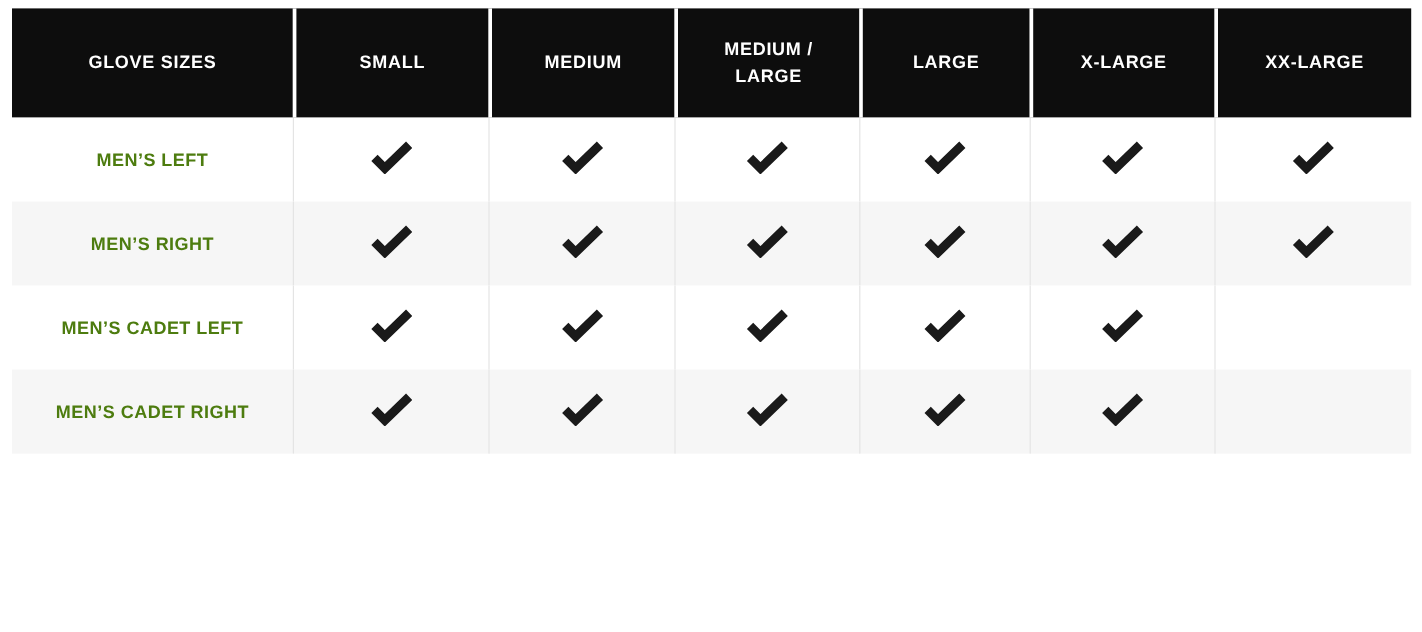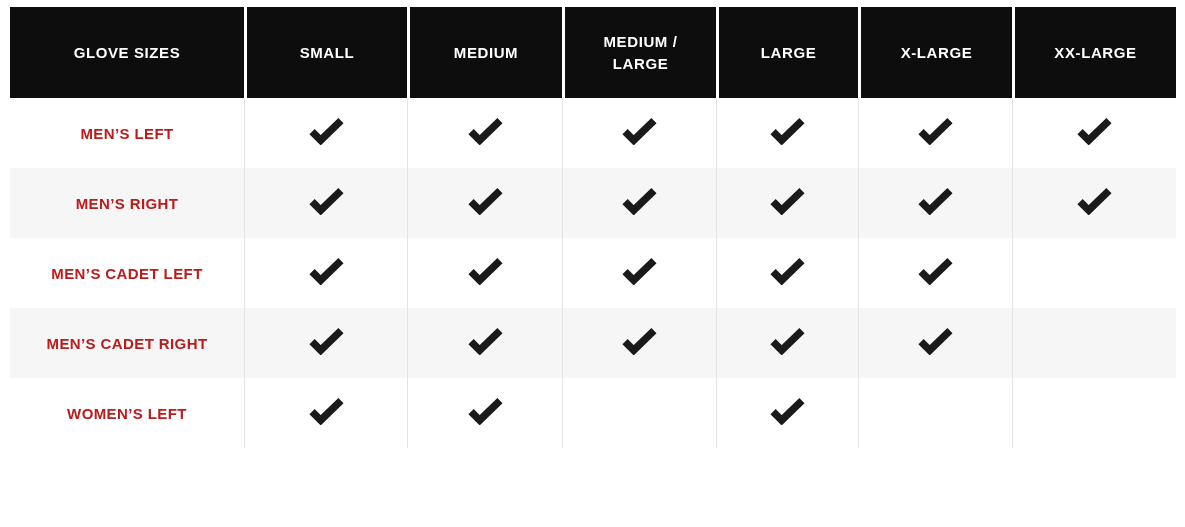--- a/index.html
+++ b/index.html
@@ -48,21 +48,21 @@
   tbody td {
     background: #ffffff;
     text-align: center;
     vertical-align: middle;
     padding: 0;
   }
   tbody td + td {
     border-left: 1px solid #e4e4e4;
   }
   td.row-label {
-    color: #b91c1c;
+    color: #4d7c0f;
     font-size: 15px;
     font-weight: 700;
     letter-spacing: 0.4px;
     text-transform: uppercase;
   }
   .check-icon {
     display: inline-block;
     width: 37px;
     height: 28px;
     color: #1a1a1a;
@@ -172,30 +172,15 @@
                 <path d="M3.5 12.5 L11 20 L28.5 3" fill="none" stroke="currentColor" stroke-width="6.4" stroke-linecap="butt" stroke-linejoin="miter"></path>
               </svg></span></td>
           <td><span class="check-icon" style="color: rgb(26, 26, 26);"><svg viewBox="0 0 32 24" aria-hidden="true">
                 <path d="M3.5 12.5 L11 20 L28.5 3" fill="none" stroke="currentColor" stroke-width="6.4" stroke-linecap="butt" stroke-linejoin="miter"></path>
               </svg></span></td>
           <td><span class="check-icon" style="color: rgb(26, 26, 26);"><svg viewBox="0 0 32 24" aria-hidden="true">
                 <path d="M3.5 12.5 L11 20 L28.5 3" fill="none" stroke="currentColor" stroke-width="6.4" stroke-linecap="butt" stroke-linejoin="miter"></path>
               </svg></span></td>
           <td></td>
         </tr>
-        <tr>
-          <td class="row-label">WOMEN’S LEFT</td>
-          <td><span class="check-icon" style="color: rgb(26, 26, 26);"><svg viewBox="0 0 32 24" aria-hidden="true">
-                <path d="M3.5 12.5 L11 20 L28.5 3" fill="none" stroke="currentColor" stroke-width="6.4" stroke-linecap="butt" stroke-linejoin="miter"></path>
-              </svg></span></td>
-          <td><span class="check-icon" style="color: rgb(26, 26, 26);"><svg viewBox="0 0 32 24" aria-hidden="true">
-                <path d="M3.5 12.5 L11 20 L28.5 3" fill="none" stroke="currentColor" stroke-width="6.4" stroke-linecap="butt" stroke-linejoin="miter"></path>
-              </svg></span></td>
-          <td></td>
-          <td><span class="check-icon" style="color: rgb(26, 26, 26);"><svg viewBox="0 0 32 24" aria-hidden="true">
-                <path d="M3.5 12.5 L11 20 L28.5 3" fill="none" stroke="currentColor" stroke-width="6.4" stroke-linecap="butt" stroke-linejoin="miter"></path>
-              </svg></span></td>
-          <td></td>
-          <td></td>
-        </tr>
       </tbody>
   </table>
 </div>
 
 </body></html>

